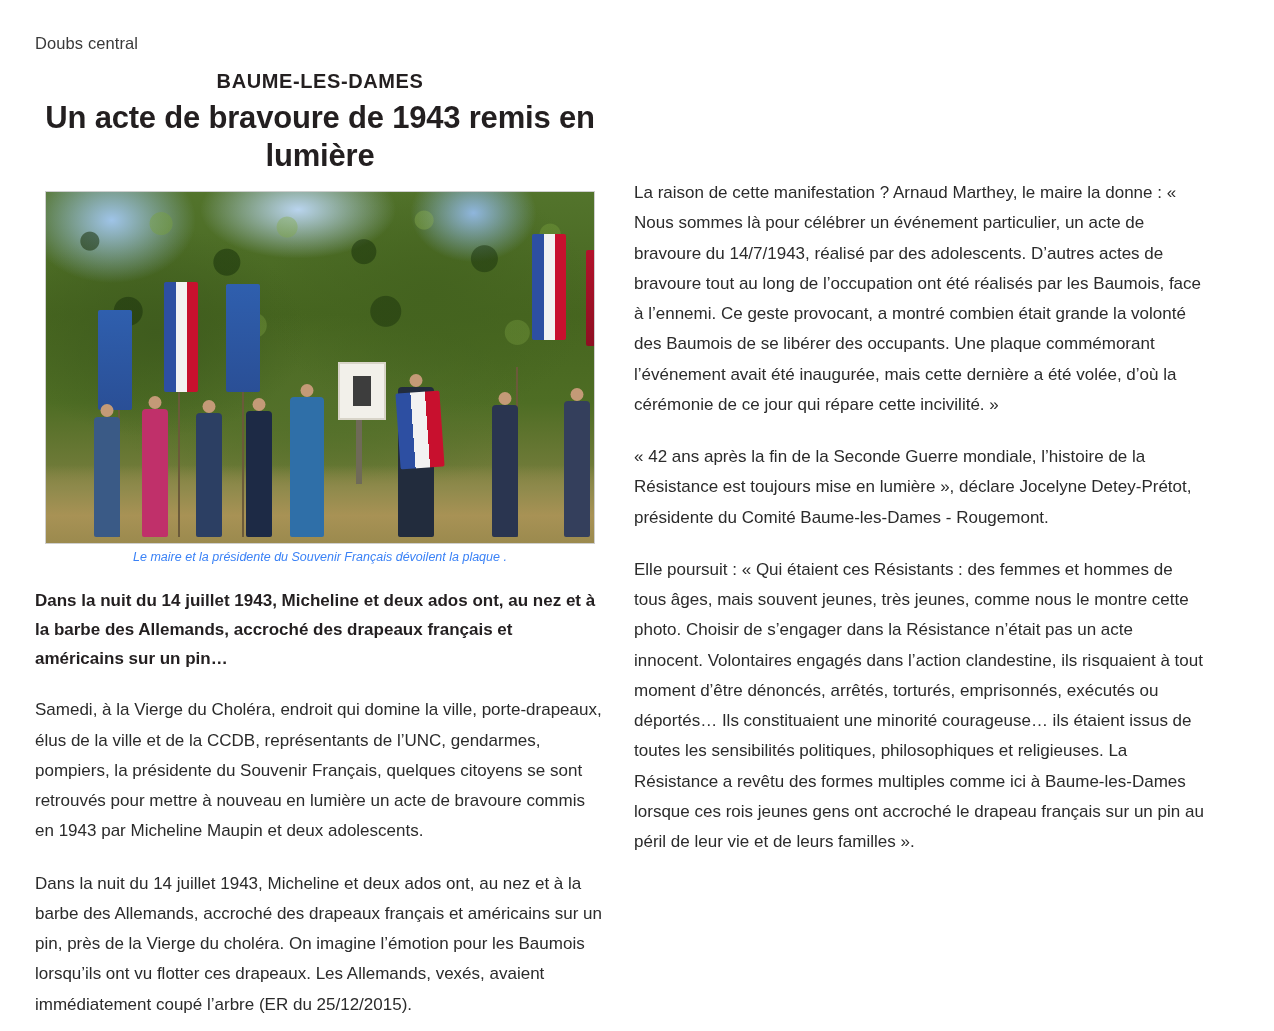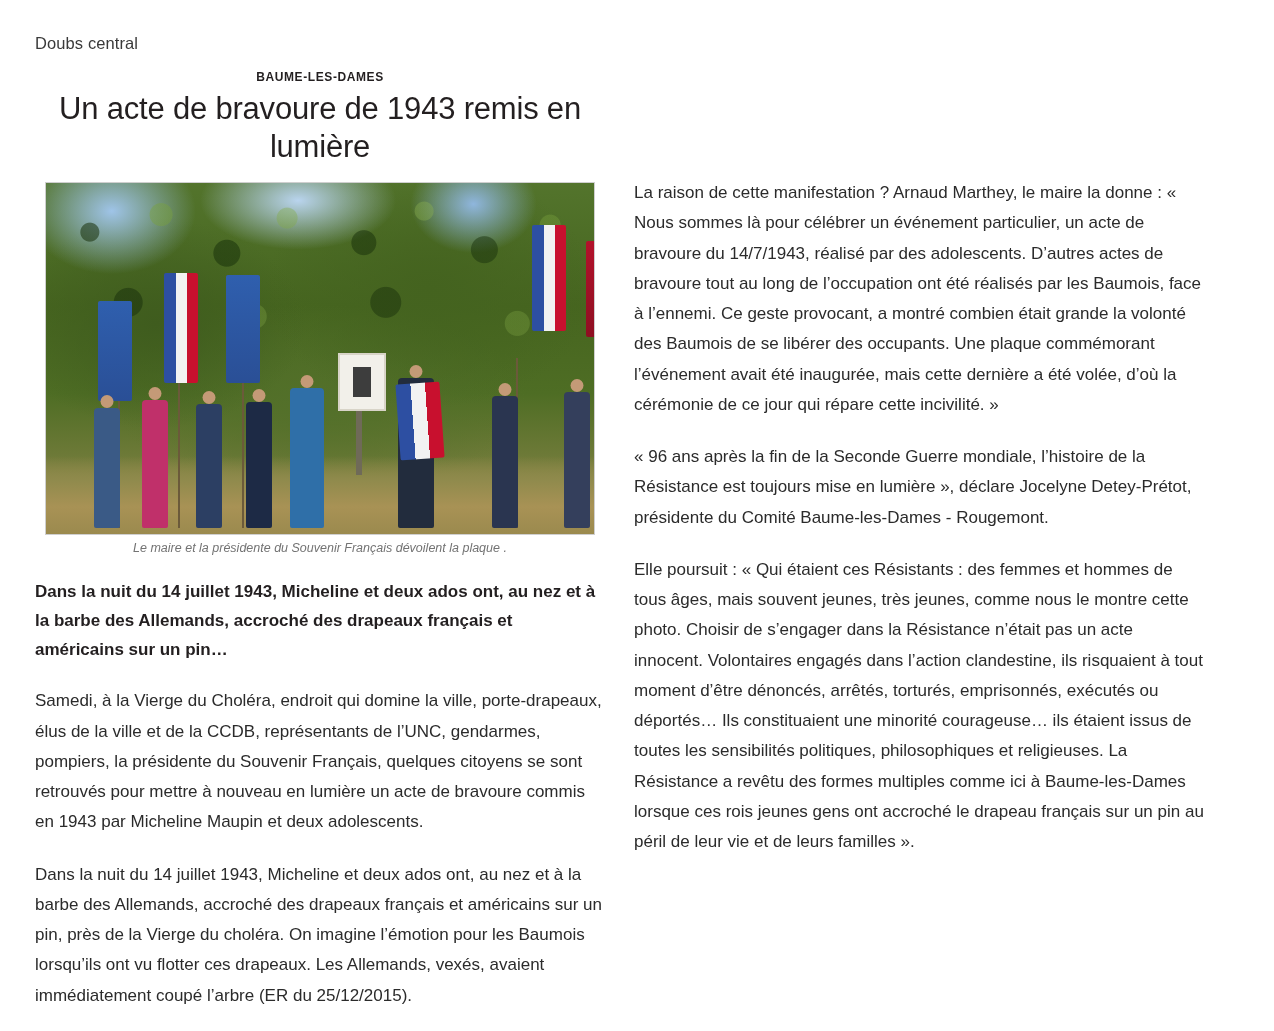--- a/index.html
+++ b/index.html
@@ -37,30 +37,30 @@
     width: 570px;
   }
   .col-right {
     position: absolute;
     left: 634px;
     top: 178px;
     width: 572px;
   }
   .dept {
     text-align: center;
-    font-size: 12px;
+    font-size: 20px;
     font-weight: bold;
     letter-spacing: 0.6px;
     color: #231f20;
     margin: 0 0 6px 0;
   }
   .headline {
     text-align: center;
     font-size: 31px;
-    font-weight: normal;
+    font-weight: bold;
     line-height: 1.22;
     margin: 0 0 16px 0;
     color: #231f20;
     letter-spacing: -0.2px;
   }
   .figure {
     margin: 0 0 6px 0;
     width: 100%;
   }
   .photo {
@@ -171,21 +171,21 @@
     width: 6px;
     height: 68px;
     background: #6f6a58;
   }
   .caption {
     width: 548px;
     margin: 6px auto 0 auto;
     text-align: center;
     font-style: italic;
     font-size: 12.5px;
-    color: #737373;
+    color: #3b82f6;
   }
   .lede {
     font-size: 17px;
     font-weight: bold;
     line-height: 1.72;
     margin: 22px 0 0 0;
     color: #231f20;
   }
   p.body {
     font-size: 17px;
@@ -258,17 +258,17 @@
       <figcaption class="caption">Le maire et la présidente du Souvenir Français dévoilent la plaque .</figcaption>
     </figure>
 
     <p class="lede">Dans la nuit du 14 juillet 1943, Micheline et deux ados ont, au nez et à la barbe des Allemands, accroché des drapeaux français et américains sur un pin…</p>
     <p class="body">Samedi, à la Vierge du Choléra, endroit qui domine la ville, porte-drapeaux, élus de la ville et de la CCDB, représentants de l’UNC, gendarmes, pompiers, la présidente du Souvenir Français, quelques citoyens se sont retrouvés pour mettre à nouveau en lumière un acte de bravoure commis en 1943 par Micheline Maupin et deux adolescents.</p>
     <p class="body">Dans la nuit du 14 juillet 1943, Micheline et deux ados ont, au nez et à la barbe des Allemands, accroché des drapeaux français et américains sur un pin, près de la Vierge du choléra. On imagine l’émotion pour les Baumois lorsqu’ils ont vu flotter ces drapeaux. Les Allemands, vexés, avaient immédiatement coupé l’arbre (ER du 25/12/2015).</p>
   </div>
 
   <div class="col-right">
     <p class="body">La raison de cette manifestation ? Arnaud Marthey, le maire la donne : « Nous sommes là pour célébrer un événement particulier, un acte de bravoure du 14/7/1943, réalisé par des adolescents. D’autres actes de bravoure tout au long de l’occupation ont été réalisés par les Baumois, face à l’ennemi. Ce geste provocant, a montré combien était grande la volonté des Baumois de se libérer des occupants. Une plaque commémorant l’événement avait été inaugurée, mais cette dernière a été volée, d’où la cérémonie de ce jour qui répare cette incivilité. »</p>
-    <p class="body">« 96 ans après la fin de la Seconde Guerre mondiale, l’histoire de la Résistance est toujours mise en lumière », déclare Jocelyne Detey-Prétot, présidente du Comité Baume-les-Dames - Rougemont.</p>
+    <p class="body">« 42 ans après la fin de la Seconde Guerre mondiale, l’histoire de la Résistance est toujours mise en lumière », déclare Jocelyne Detey-Prétot, présidente du Comité Baume-les-Dames - Rougemont.</p>
     <p class="body">Elle poursuit : « Qui étaient ces Résistants : des femmes et hommes de tous âges, mais souvent jeunes, très jeunes, comme nous le montre cette photo. Choisir de s’engager dans la Résistance n’était pas un acte innocent. Volontaires engagés dans l’action clandestine, ils risquaient à tout moment d’être dénoncés, arrêtés, torturés, emprisonnés, exécutés ou déportés… Ils constituaient une minorité courageuse… ils étaient issus de toutes les sensibilités politiques, philosophiques et religieuses. La Résistance a revêtu des formes multiples comme ici à Baume-les-Dames lorsque ces rois jeunes gens ont accroché le drapeau français sur un pin au péril de leur vie et de leurs familles ».</p>
   </div>
 
 </div>
 
 </body></html>

